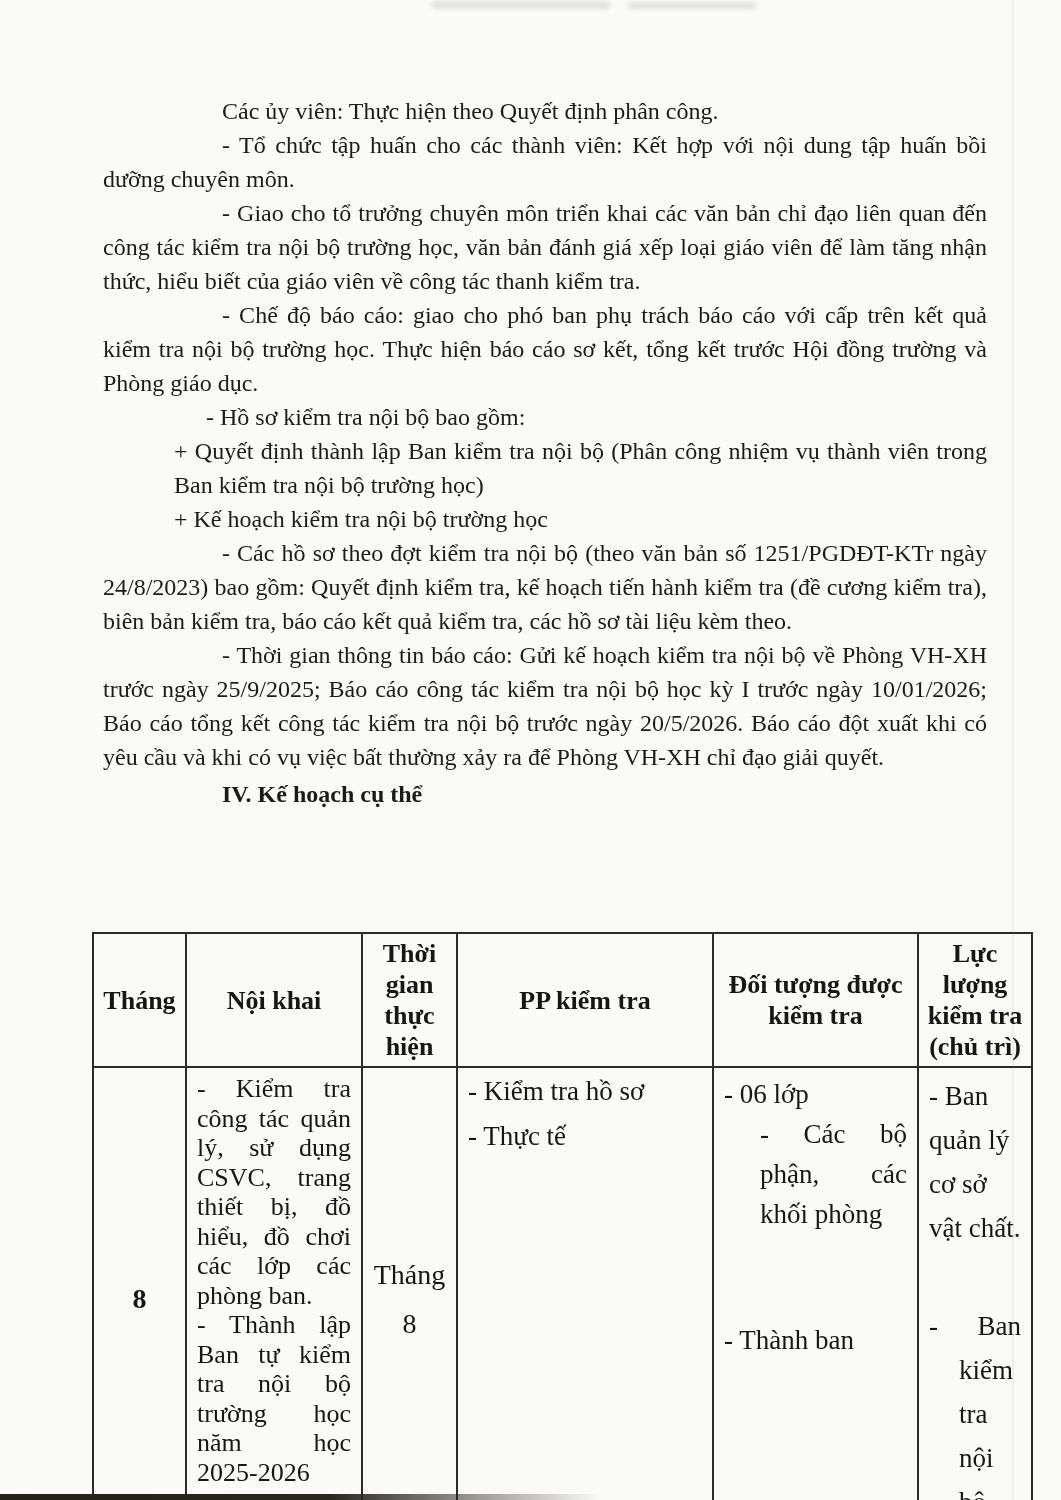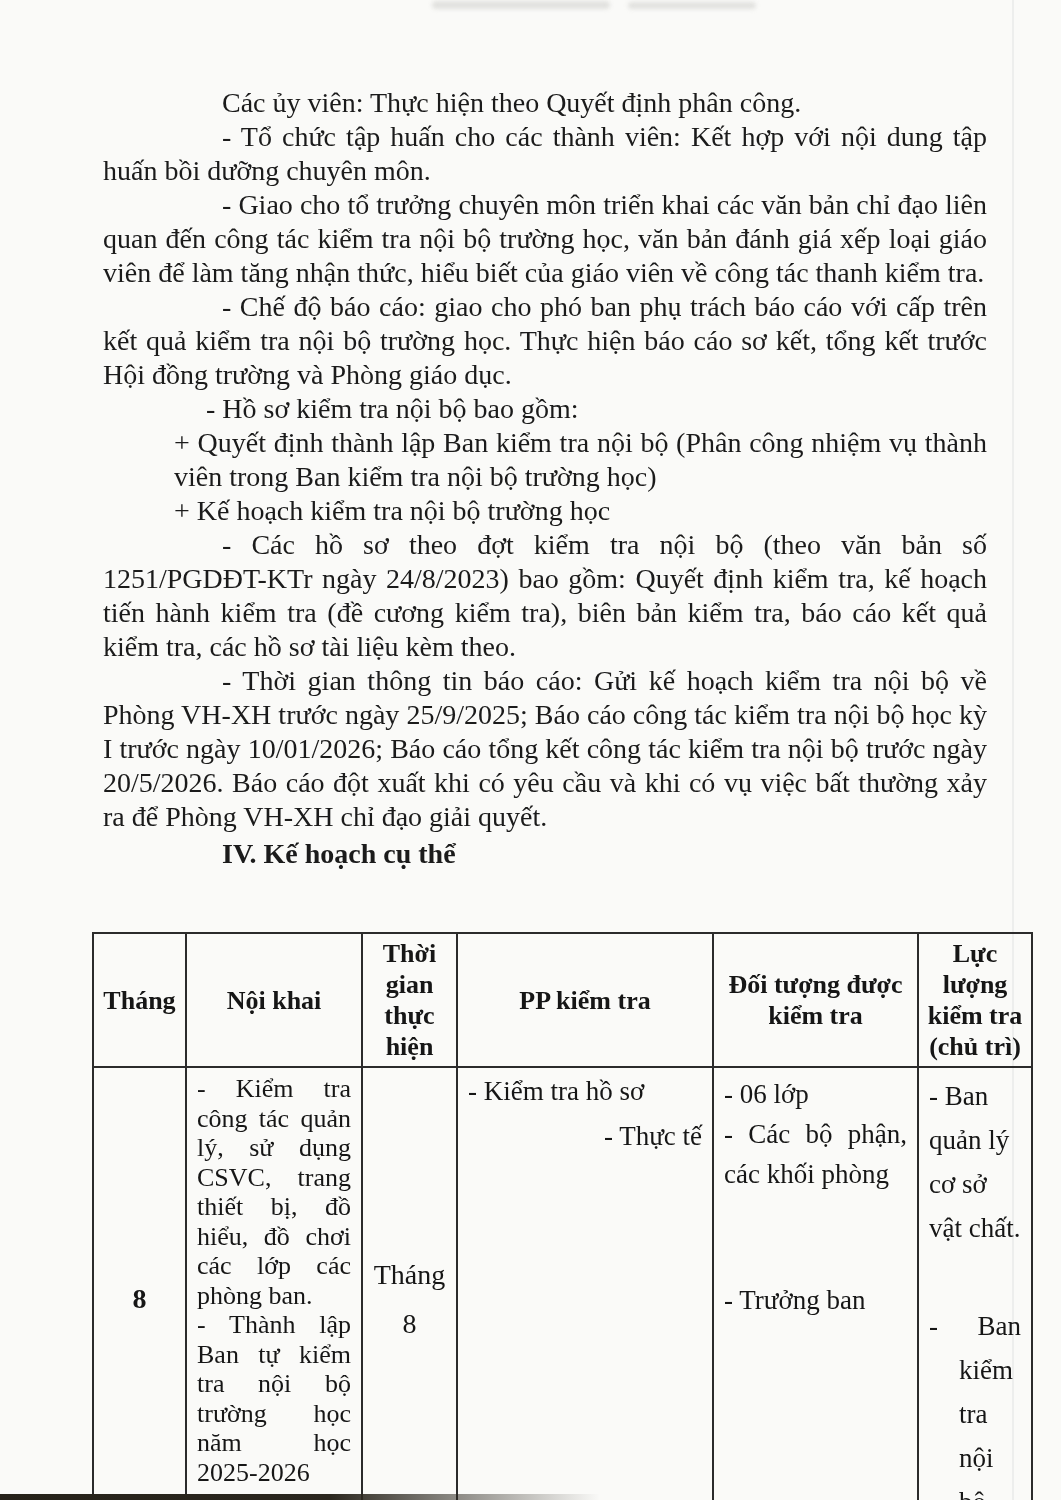--- a/index.html
+++ b/index.html
@@ -37,23 +37,23 @@
     position: absolute;
     left: 0; bottom: 0;
     width: 600px; height: 6px;
     background: linear-gradient(to right, #26221a 0%, #2b271f 55%, rgba(43,39,31,0) 100%);
   }
 
   
   .doc-body {
     position: absolute;
     left: 103px;
-    top: 86px;
+    top: 94px;
     width: 884px;
-    font-size: 28px;
+    font-size: 24px;
     line-height: 34px;
     text-align: justify;
   }
   .doc-body p { margin: 0; }
   p.style-indent  { text-indent: 119px; }
   p.style-hoso    { text-indent: 103px; }
   p.style-plus    { margin-left: 71px; text-indent: 0; }
   p.style-heading { text-indent: 119px; font-weight: bold; padding-top: 3px; }
 
   
@@ -100,28 +100,28 @@
     vertical-align: middle;
     font-size: 28px;
     line-height: 49px;
   }
   .cell-method {
     vertical-align: top;
     font-size: 27px;
     line-height: 34px;
     padding-top: 10px;
   }
-  .cell-method .item-1 { margin-top: 11px; text-align: right; }
+  .cell-method .item-1 { margin-top: 11px; }
   .cell-subjects {
     vertical-align: top;
     font-size: 27px;
     line-height: 40px;
     padding-top: 12px;
   }
-  .cell-subjects .item-1 { text-align: justify; }
+  .cell-subjects .item-1 { text-align: justify; margin-left: 36px; }
   .cell-subjects .item-2 { margin-top: 86px; }
   .cell-force {
     vertical-align: top;
     font-size: 27px;
     line-height: 44px;
     padding: 8px 12px;
   }
   .cell-force .item-0 { text-align: left; }
   .cell-force .item-1 {
     margin-top: 54px;
@@ -179,21 +179,21 @@
             <div class="cell-item item-1">- Thành lập Ban tự kiểm tra nội bộ trường học năm học 2025-2026</div>
           </td>
         <td class="cell-time">Tháng 8</td>
         <td class="cell-method">
             <div class="cell-item item-0">- Kiểm tra hồ sơ</div>
             <div class="cell-item item-1">- Thực tế</div>
           </td>
         <td class="cell-subjects">
             <div class="cell-item item-0">- 06 lớp</div>
             <div class="cell-item item-1">- Các bộ phận, các khối phòng</div>
-            <div class="cell-item item-2">- Trưởng ban</div>
+            <div class="cell-item item-2">- Thành ban</div>
           </td>
         <td class="cell-force">
             <div class="cell-item item-0">- Ban quản lý cơ sở vật chất.</div>
             <div class="cell-item item-1">- Ban kiểm tra nội bộ.</div>
           </td>
       </tr>
     </tbody>
   </table>
 
   <div class="bottom-bar"></div>

